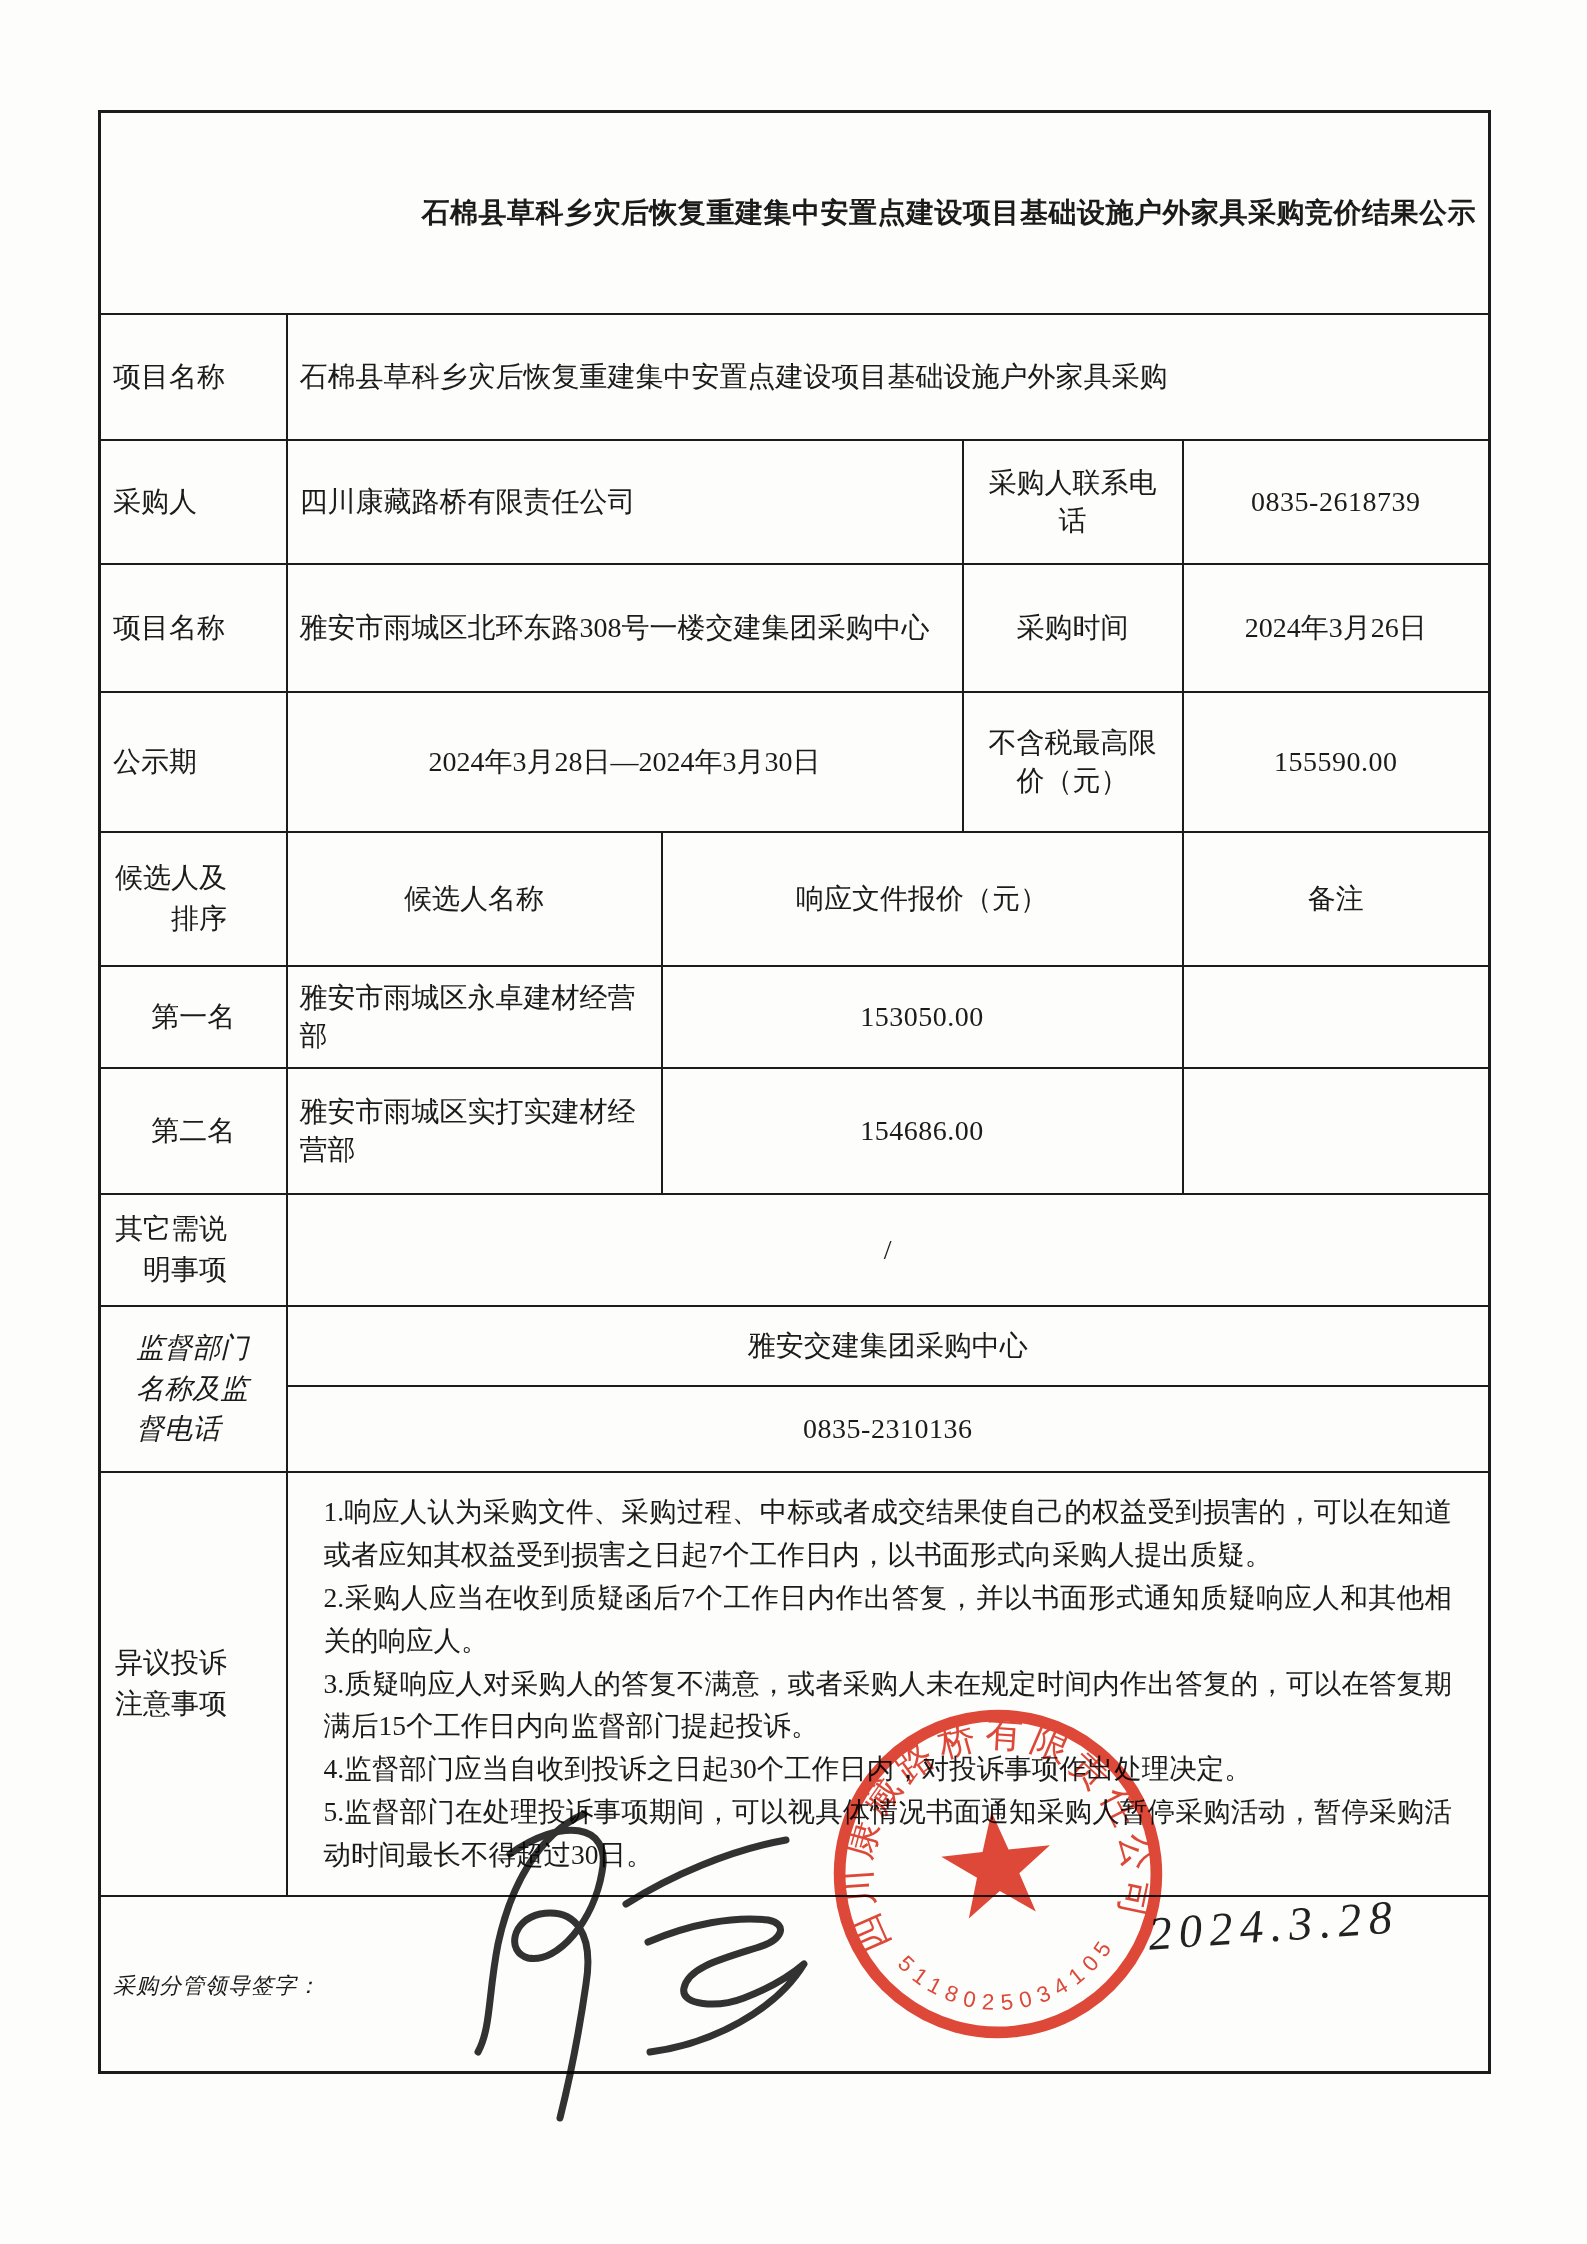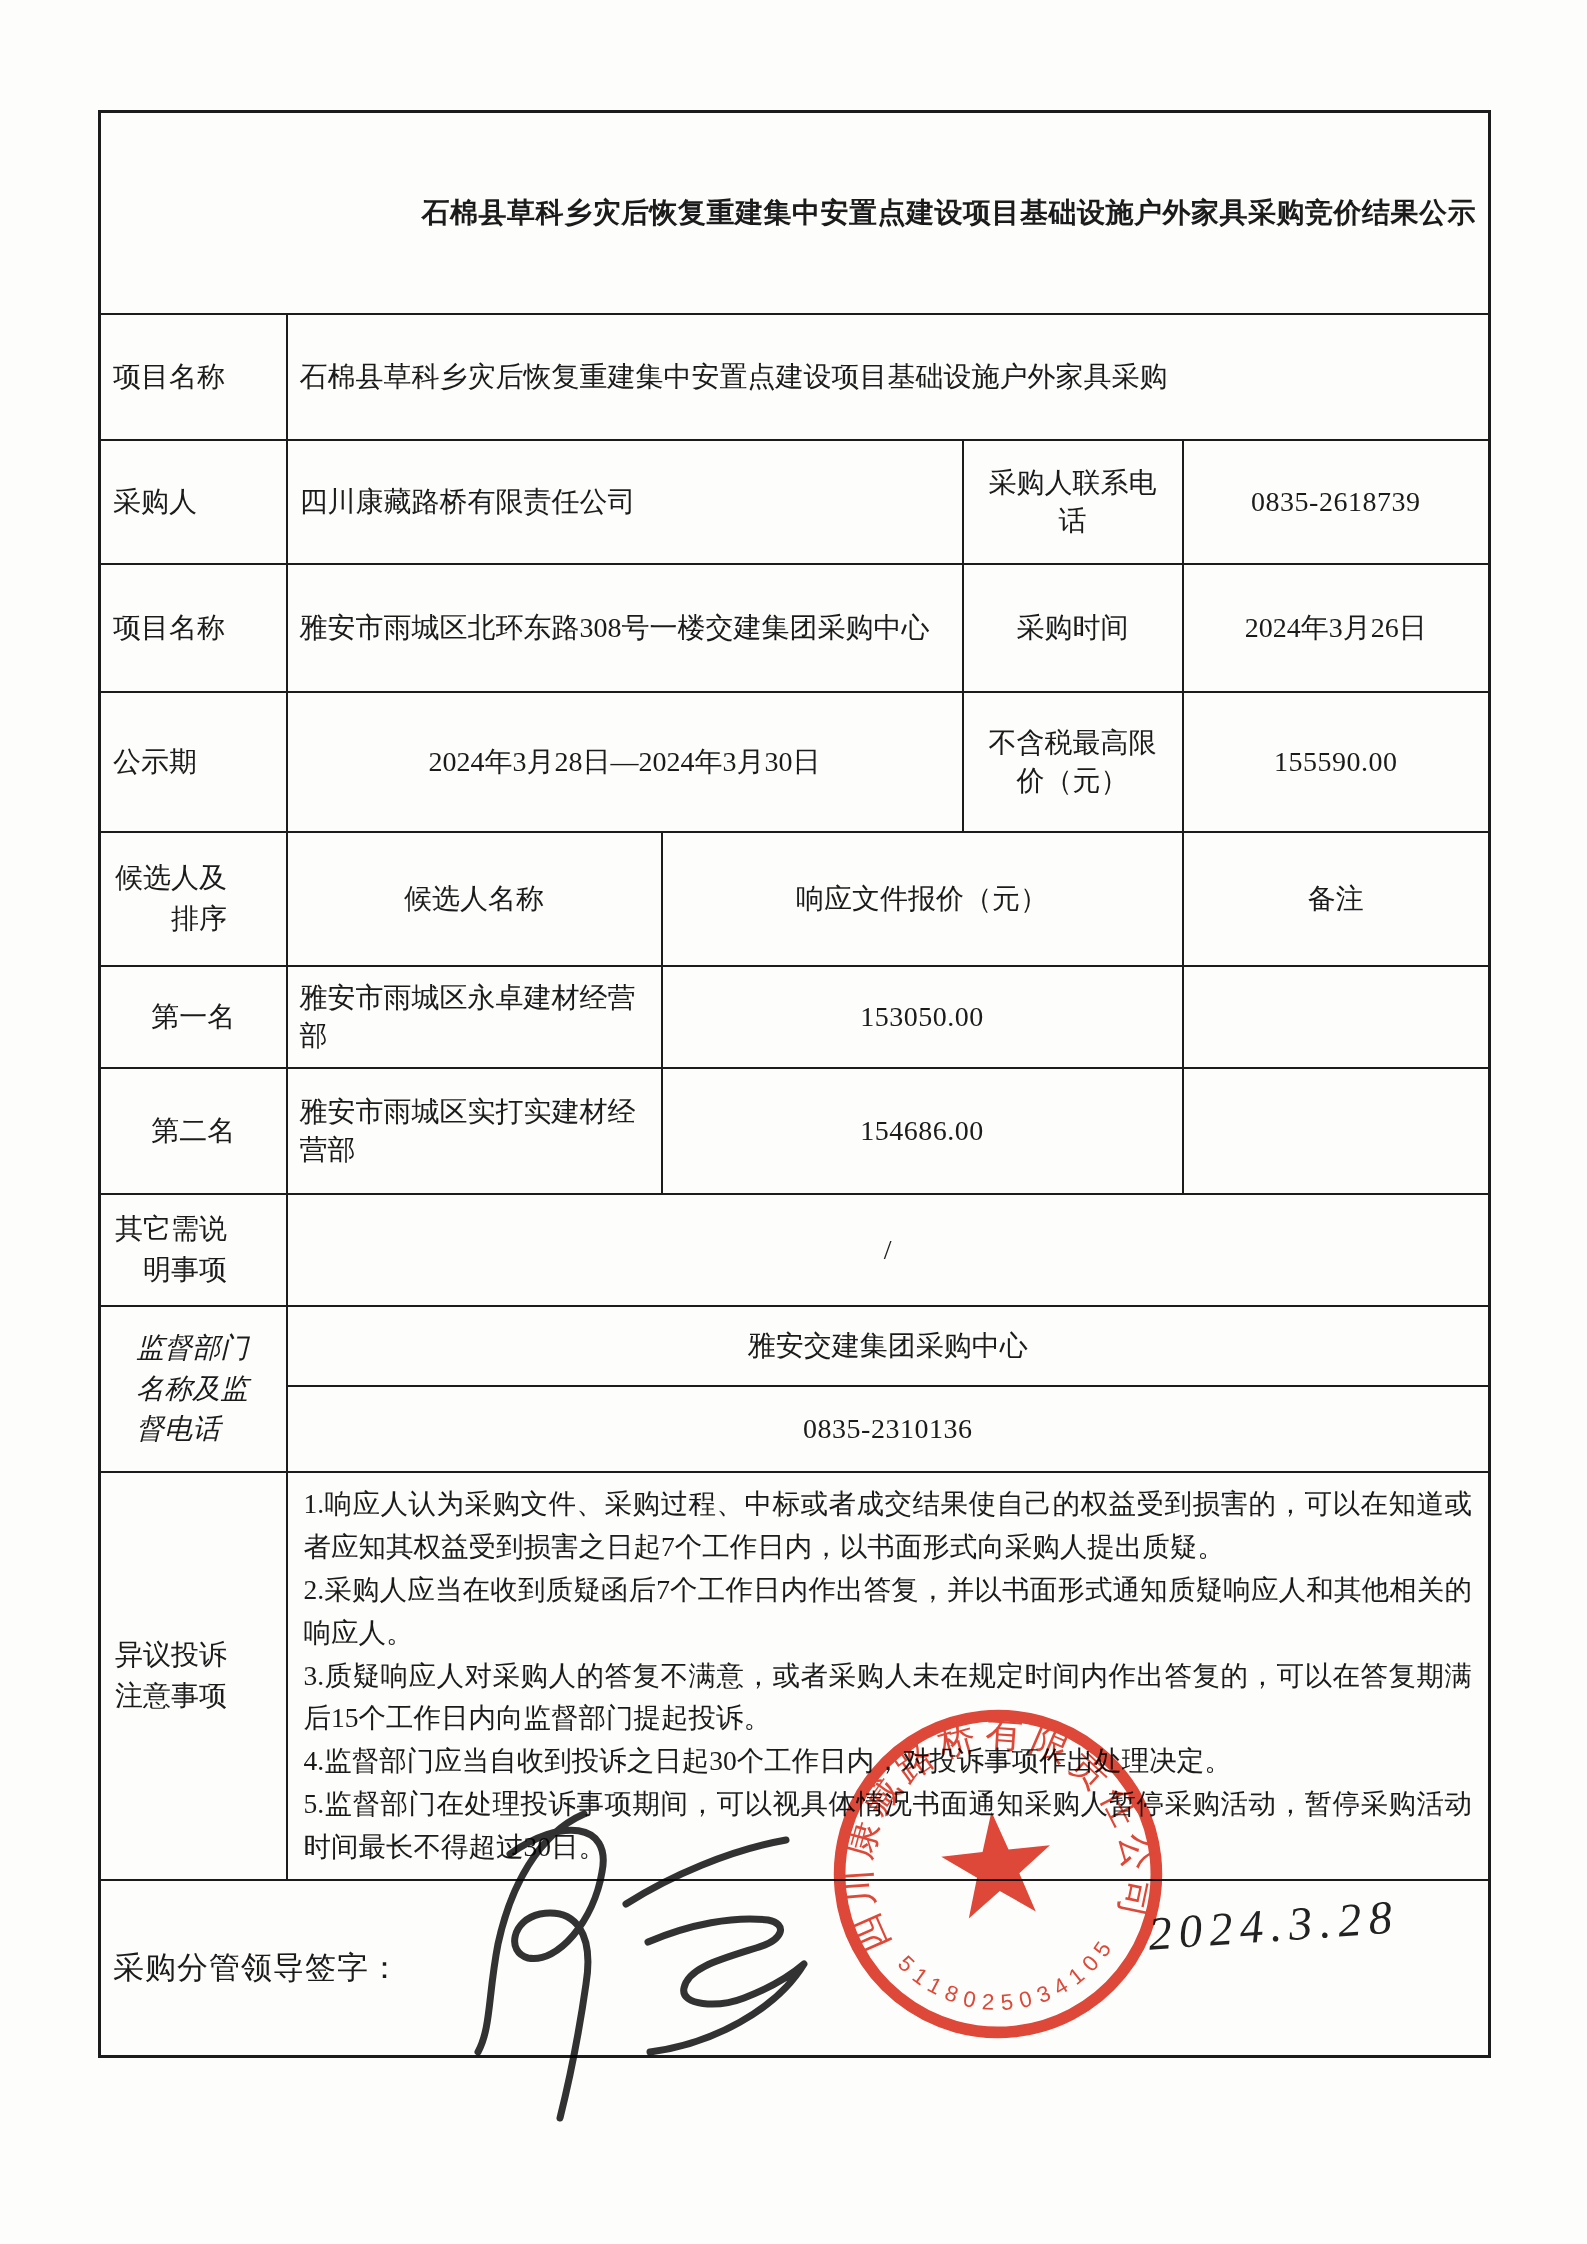--- a/index.html
+++ b/index.html
@@ -32,25 +32,25 @@
     padding:0 34px;letter-spacing:.5px;
   }
   .lab{padding-left:12px;}
   .cen{text-align:center;}
   .lef{text-align:left;}
   .w4{display:inline-block;width:114px;line-height:1.45;text-align:right;}
   .w4c{display:inline-block;width:114px;line-height:1.45;text-align:left;font-style:italic;}
   .sm{font-size:26px;line-height:1.35;font-family:Liberation Serif, serif;}
   .num{font-size:29px;letter-spacing:.5px;text-align:center;}
   .objection-list{
-    margin:0;padding:10px 16px;list-style:none;
+    margin:8px;padding:10px 28px;list-style:none;
     font-size:27.5px;line-height:1.56;text-align:justify;
   }
   .objection-list li{margin:0;}
-  .sig-label{font-size:31px;letter-spacing:1px;}
+  .sig-label{font-size:22px;letter-spacing:1px;font-style:italic;}
 
   
   .overlay{position:absolute;pointer-events:none;}
   .stamp-svg{left:812px;top:1688px;mix-blend-mode:multiply;opacity:.93;transform:rotate(-6deg);}
   .sig-svg{left:388px;top:1792px;mix-blend-mode:multiply;opacity:.9;}
   .sig-meaning{
     position:absolute;left:470px;top:1860px;
     font-size:70px;opacity:0;
   }
   .hand-date{

